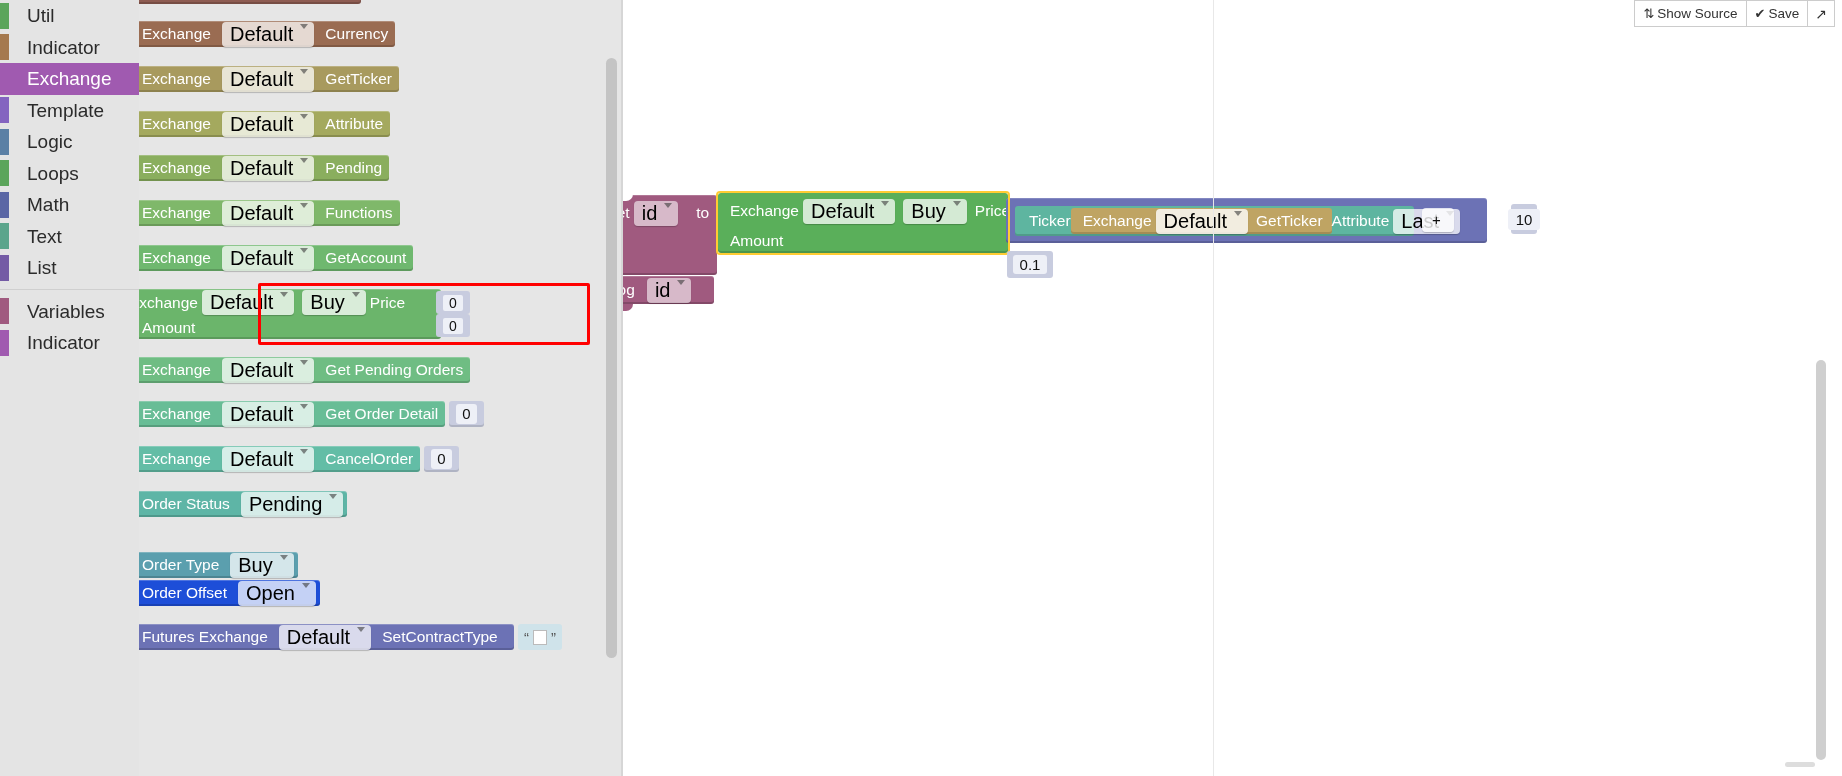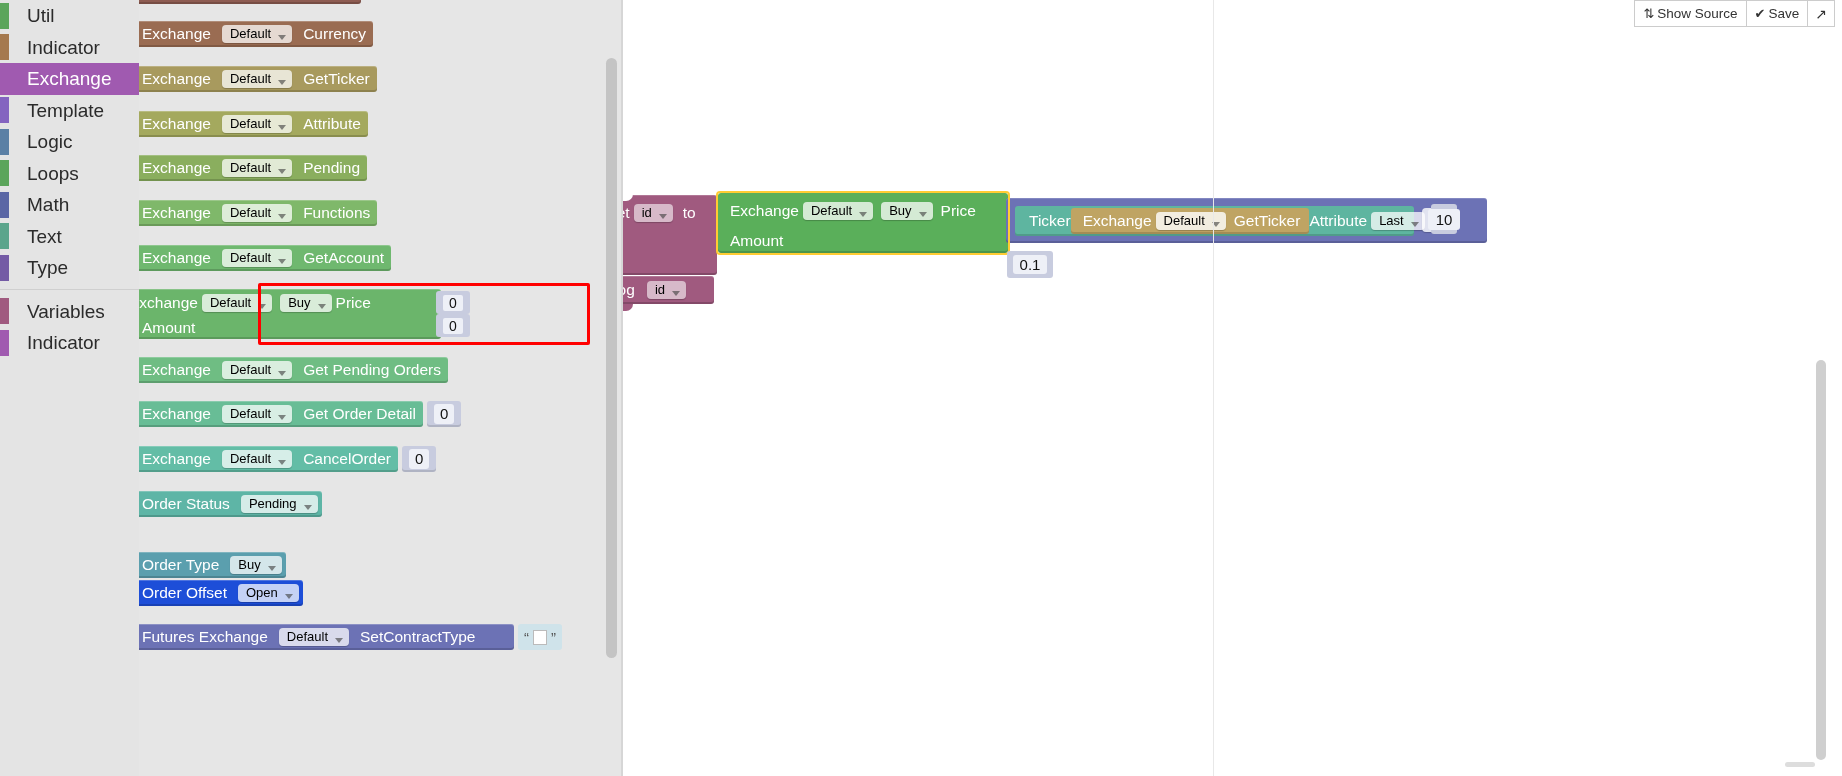--- a/index.html
+++ b/index.html
@@ -78,25 +78,25 @@
     white-space: nowrap;
     box-shadow: inset 0 -2px 0 rgba(0,0,0,0.16), inset 0 1px 0 rgba(255,255,255,0.22);
     cursor: pointer;
   }
   .blk .txt { padding: 0 7px; line-height: 1; }
   .blk .txt.first { padding-left: 13px; }
 
   
   .fld {
     display: inline-flex;
-    align-items: flex-end;
+    align-items: flex-start;
     background: rgba(255,255,255,0.74);
     border-radius: 4px;
     color: #000000;
-    font-size: 13px;
+    font-size: 20px;
     padding: 2px 4px 3px 8px;
     margin: 0 4px;
     line-height: 1;
     box-shadow: 0 1px 1px rgba(0,0,0,0.22);
   }
   .fld .caret {
     margin-left: 7px; margin-right: 2px;
     width: 0; height: 0;
     border-left: 4px solid transparent;
     border-right: 4px solid transparent;
@@ -245,21 +245,21 @@
       <div class="cat-row">
         <div class="cat-swatch" style="background: rgb(91, 103, 165);"></div>
         <div class="cat-label">Math</div>
       </div>
       <div class="cat-row">
         <div class="cat-swatch" style="background: rgb(91, 165, 140);"></div>
         <div class="cat-label">Text</div>
       </div>
       <div class="cat-row">
         <div class="cat-swatch" style="background: rgb(116, 91, 165);"></div>
-        <div class="cat-label">Type</div>
+        <div class="cat-label">List</div>
       </div>
       <div class="cat-sep"></div>
       <div class="cat-row">
         <div class="cat-swatch" style="background: rgb(160, 90, 127);"></div>
         <div class="cat-label">Variables</div>
       </div>
       <div class="cat-row">
         <div class="cat-swatch" style="background: rgb(160, 90, 176);"></div>
         <div class="cat-label">Indicator</div>
       </div>
@@ -458,21 +458,21 @@
     </div>
 
     <div class="vblk" style="left:-26px; top:195px; width:120px; height:80px;">
       <div class="notch-top"></div>
       <div class="row" style="height:36px;">
         <span>set</span>
         <span class="fld" style="background:rgba(255,255,255,0.58);">
           <span>id</span>
           <span class="caret"></span>
         </span>
-        <span style="margin-left:6px;">to</span>
+        <span style="margin-left:14px;">to</span>
       </div>
     </div>
 
     <div class="vblk" style="left:-26px; top:276px; width:117px; height:28px;">
       <div class="bump-bot"></div>
       <div class="row" style="height:28px;">
         <span>Log</span>
         <span style="display:inline-block;width:8px;"></span>
         <span class="fld" style="background:rgba(255,255,255,0.58);">
           <span>id</span>
@@ -541,21 +541,21 @@
       </span>
     </div>
 
     <div style="position:absolute; left:799px; top:208px; display:inline-flex; align-items:center;
                 background:rgba(255,255,255,0.80); border-radius:4px; padding:3px 5px 4px 10px;
                 color:#111; font-size:15px; box-shadow:0 1px 1px rgba(0,0,0,0.2);">
       <span>+</span>
       <span class="caret" style="margin-left:8px;"></span>
     </div>
 
-    <div style="position:absolute; left:808px; top:204px; width:26px; height:30px;
+    <div style="position:absolute; left:888px; top:204px; width:26px; height:30px;
                 background:#c8ccdf; border-radius:3px; display:flex; align-items:center; justify-content:center;">
       <span style="background:#eef0f7; border-radius:3px; padding:2px 8px; color:#111; font-size:15px;">10</span>
     </div>
 
     <div id="ws-scrollbar-v"></div>
     <div id="ws-scrollbar-h"></div>
   </div>
   <div id="ws-edge"></div>
 
 </div>

